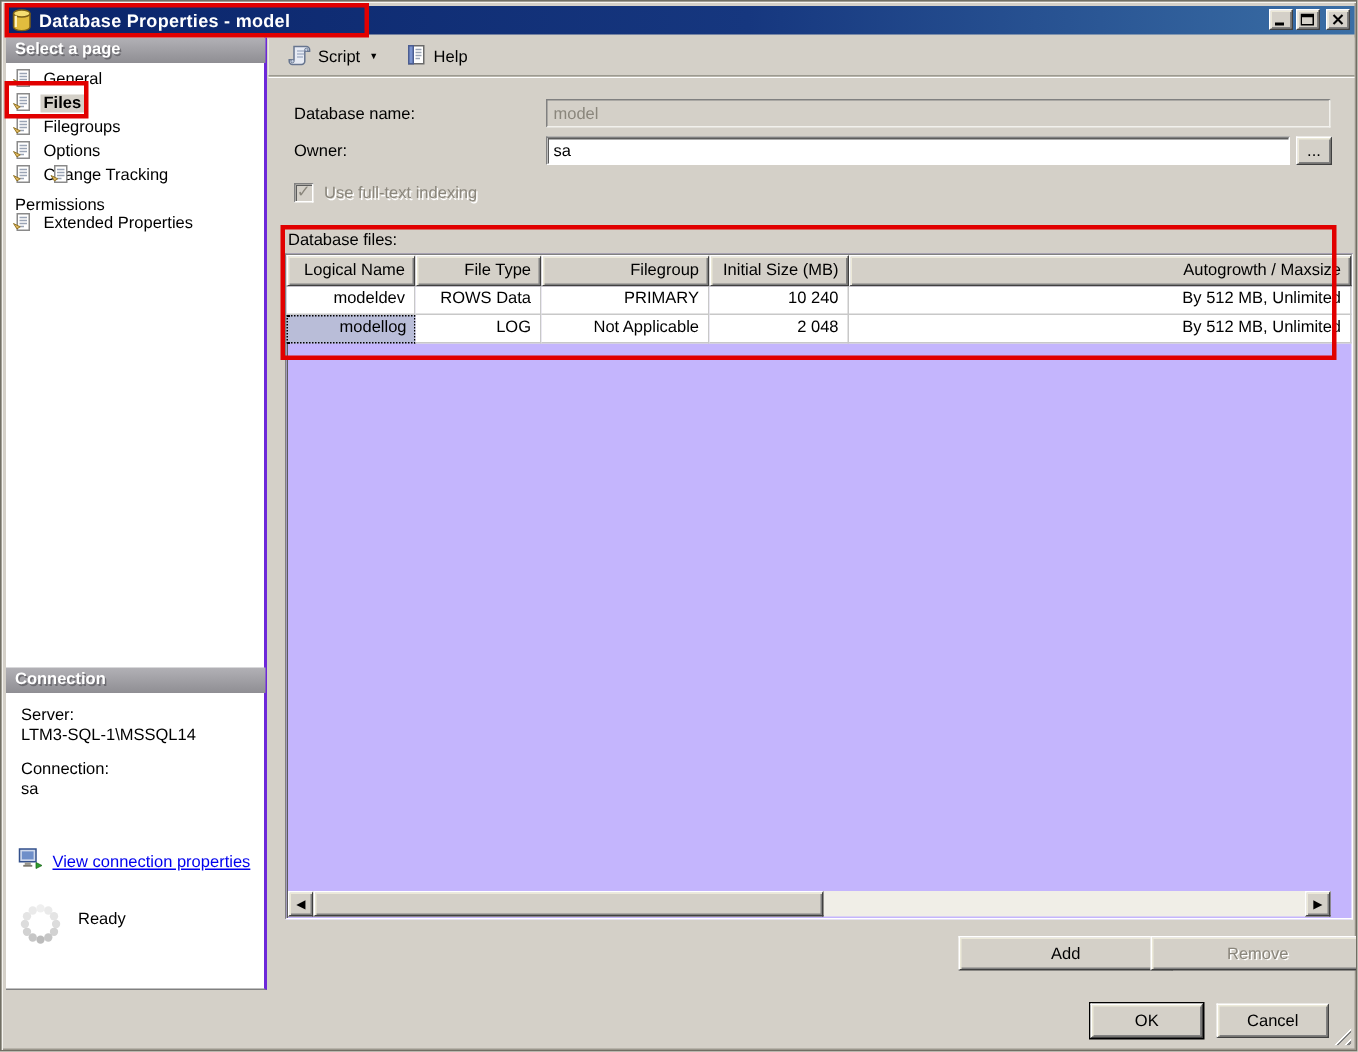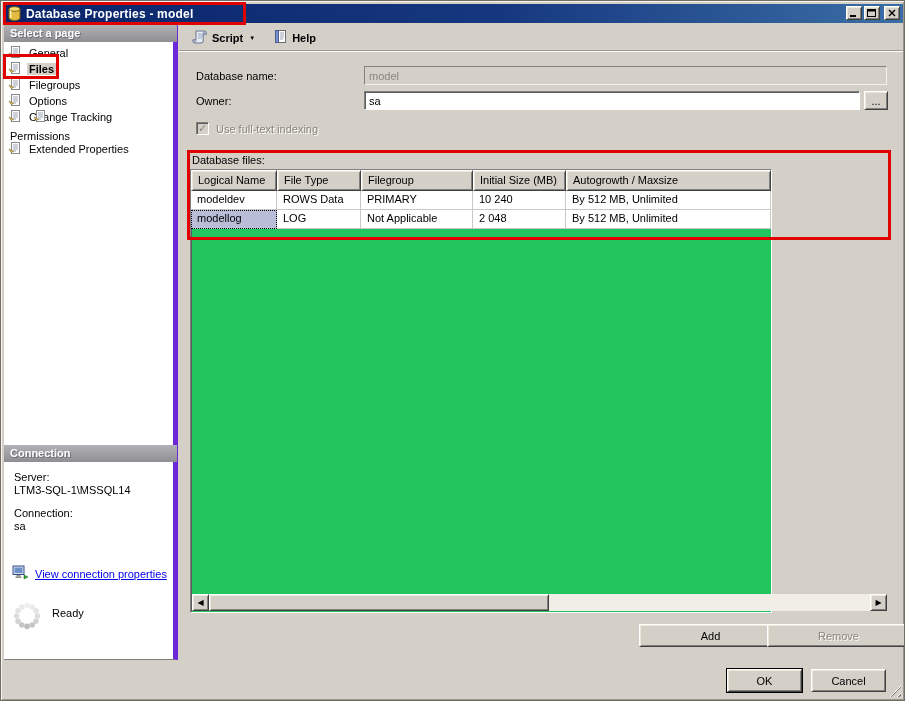--- a/index.html
+++ b/index.html
@@ -24,56 +24,56 @@
 
   
   .btn { background:#d4d0c8; border:1px solid; border-color:#ffffff #404040 #404040 #ffffff;
          box-shadow: inset 1px 1px 0 #ece9d8, inset -1px -1px 0 #808080;
          display:flex; align-items:center; justify-content:center; font-size:11px; }
   .btn.default { box-shadow: 0 0 0 1px #000, inset 1px 1px 0 #ece9d8, inset -1px -1px 0 #808080; }
   .btn.disabled { color:#8a867c; text-shadow:1px 1px 0 #fff; }
 
   
   .sidebar { position:absolute; left:3px; top:24px; width:174px; height:635px;
-             background:#fff; border-right:5px solid #6d28d9; border-bottom:1px solid #808080; }
+             background:#fff; border-right:2px solid #6d28d9; border-bottom:1px solid #808080; }
   .section-header { position:absolute; left:0; width:173px; height:17px;
                     background:linear-gradient(180deg,#b2b1b6 0%,#8f8e93 100%);
                     color:#fff; font-weight:bold; padding:2px 0 0 6px;
                     text-shadow:1px 1px 0 #6d6c71; }
   .page-item { position:absolute; left:4px; height:16px; display:flex; align-items:center; gap:5px; cursor:default; }
   .page-item .lbl { padding:0 2px; }
   .page-item.selected .lbl { background:#d4d0c8; }
   .conn-text { position:absolute; left:10px; white-space:pre; }
   .link-row { position:absolute; left:8px; display:flex; align-items:center; gap:6px; }
   .link { color:#0000ee; text-decoration:underline; cursor:pointer; }
 
   
   .content { position:absolute; left:178px; top:24px; width:724px; height:635px; background:#d4d0c8; }
   .toolbar { position:absolute; left:0; top:0; width:724px; height:26px;
              border-bottom:1px solid #9c9a90; box-shadow:0 1px 0 #fff; display:flex; align-items:center; padding-left:8px; }
-  .tool-btn { display:flex; align-items:center; gap:4px; padding:2px 5px;font-weight:bold; }
+  .tool-btn { display:flex; align-items:center; gap:4px; padding:2px 5px; }
   .caret { font-size:6px; margin-left:2px; }
 
   .form-label { position:absolute; left:17px; }
   .field { position:absolute; height:19px; font-size:11px; padding:2px 4px;
            font-family:"Liberation Sans",sans-serif; background:#fff;
            border:1px solid; border-color:#808080 #ffffff #ffffff #808080;
            box-shadow: inset 1px 1px 0 #5c5c5c; }
   .field:disabled, .field.disabled { background:#d4d0c8; color:#8a867c;
            box-shadow:none; border-color:#808080 #f2f1ed #f2f1ed #808080; }
   .checkbox { position:absolute; width:13px; height:13px; background:#d4d0c8;
               border:1px solid; border-color:#808080 #ffffff #ffffff #808080;
               box-shadow: inset 1px 1px 0 #5c5c5c; color:#8a867c; font-size:11px;
               line-height:11px; text-align:center; }
   .dim-label { color:#8a867c; text-shadow:1px 1px 0 #fff; }
 
   
-  .grid-box { position:absolute; left:11px; top:144px; width:582px; height:444px; background:#22c55e;
+  .grid-box { position:absolute; left:11px; top:144px; width:712px; height:444px; background:#c4b5fd;
               border:1px solid; border-color:#808080 #ffffff #ffffff #808080;
-              box-shadow: inset 1px 1px 0 #5c5c5c; }
+              box-shadow: inset 1px 1px 0 #5c5c5c; text-align: right; }
   .grid-row { display:flex; }
   .hcell { height:21px; background:#d4d0c8; border:1px solid; border-color:#ffffff #404040 #404040 #ffffff;
            box-shadow: inset 1px 1px 0 #ece9d8, inset -1px -1px 0 #808080;
            padding:3px 6px 0; white-space:nowrap; overflow:hidden; }
   .cell { height:19px; padding:2px 6px 0; border-right:1px solid #c8c8c8; border-bottom:1px solid #c8c8c8;
           white-space:nowrap; overflow:hidden; background:#fff; }
   .cell.sel { background:#b9bdd8; border:1px dotted #000; padding:1px 5px 0; }
   .c0 { width:86px; } .c1 { width:84px; } .c2 { width:112px; } .c3 { width:93px; } .c4 { flex:1; }
 
   

